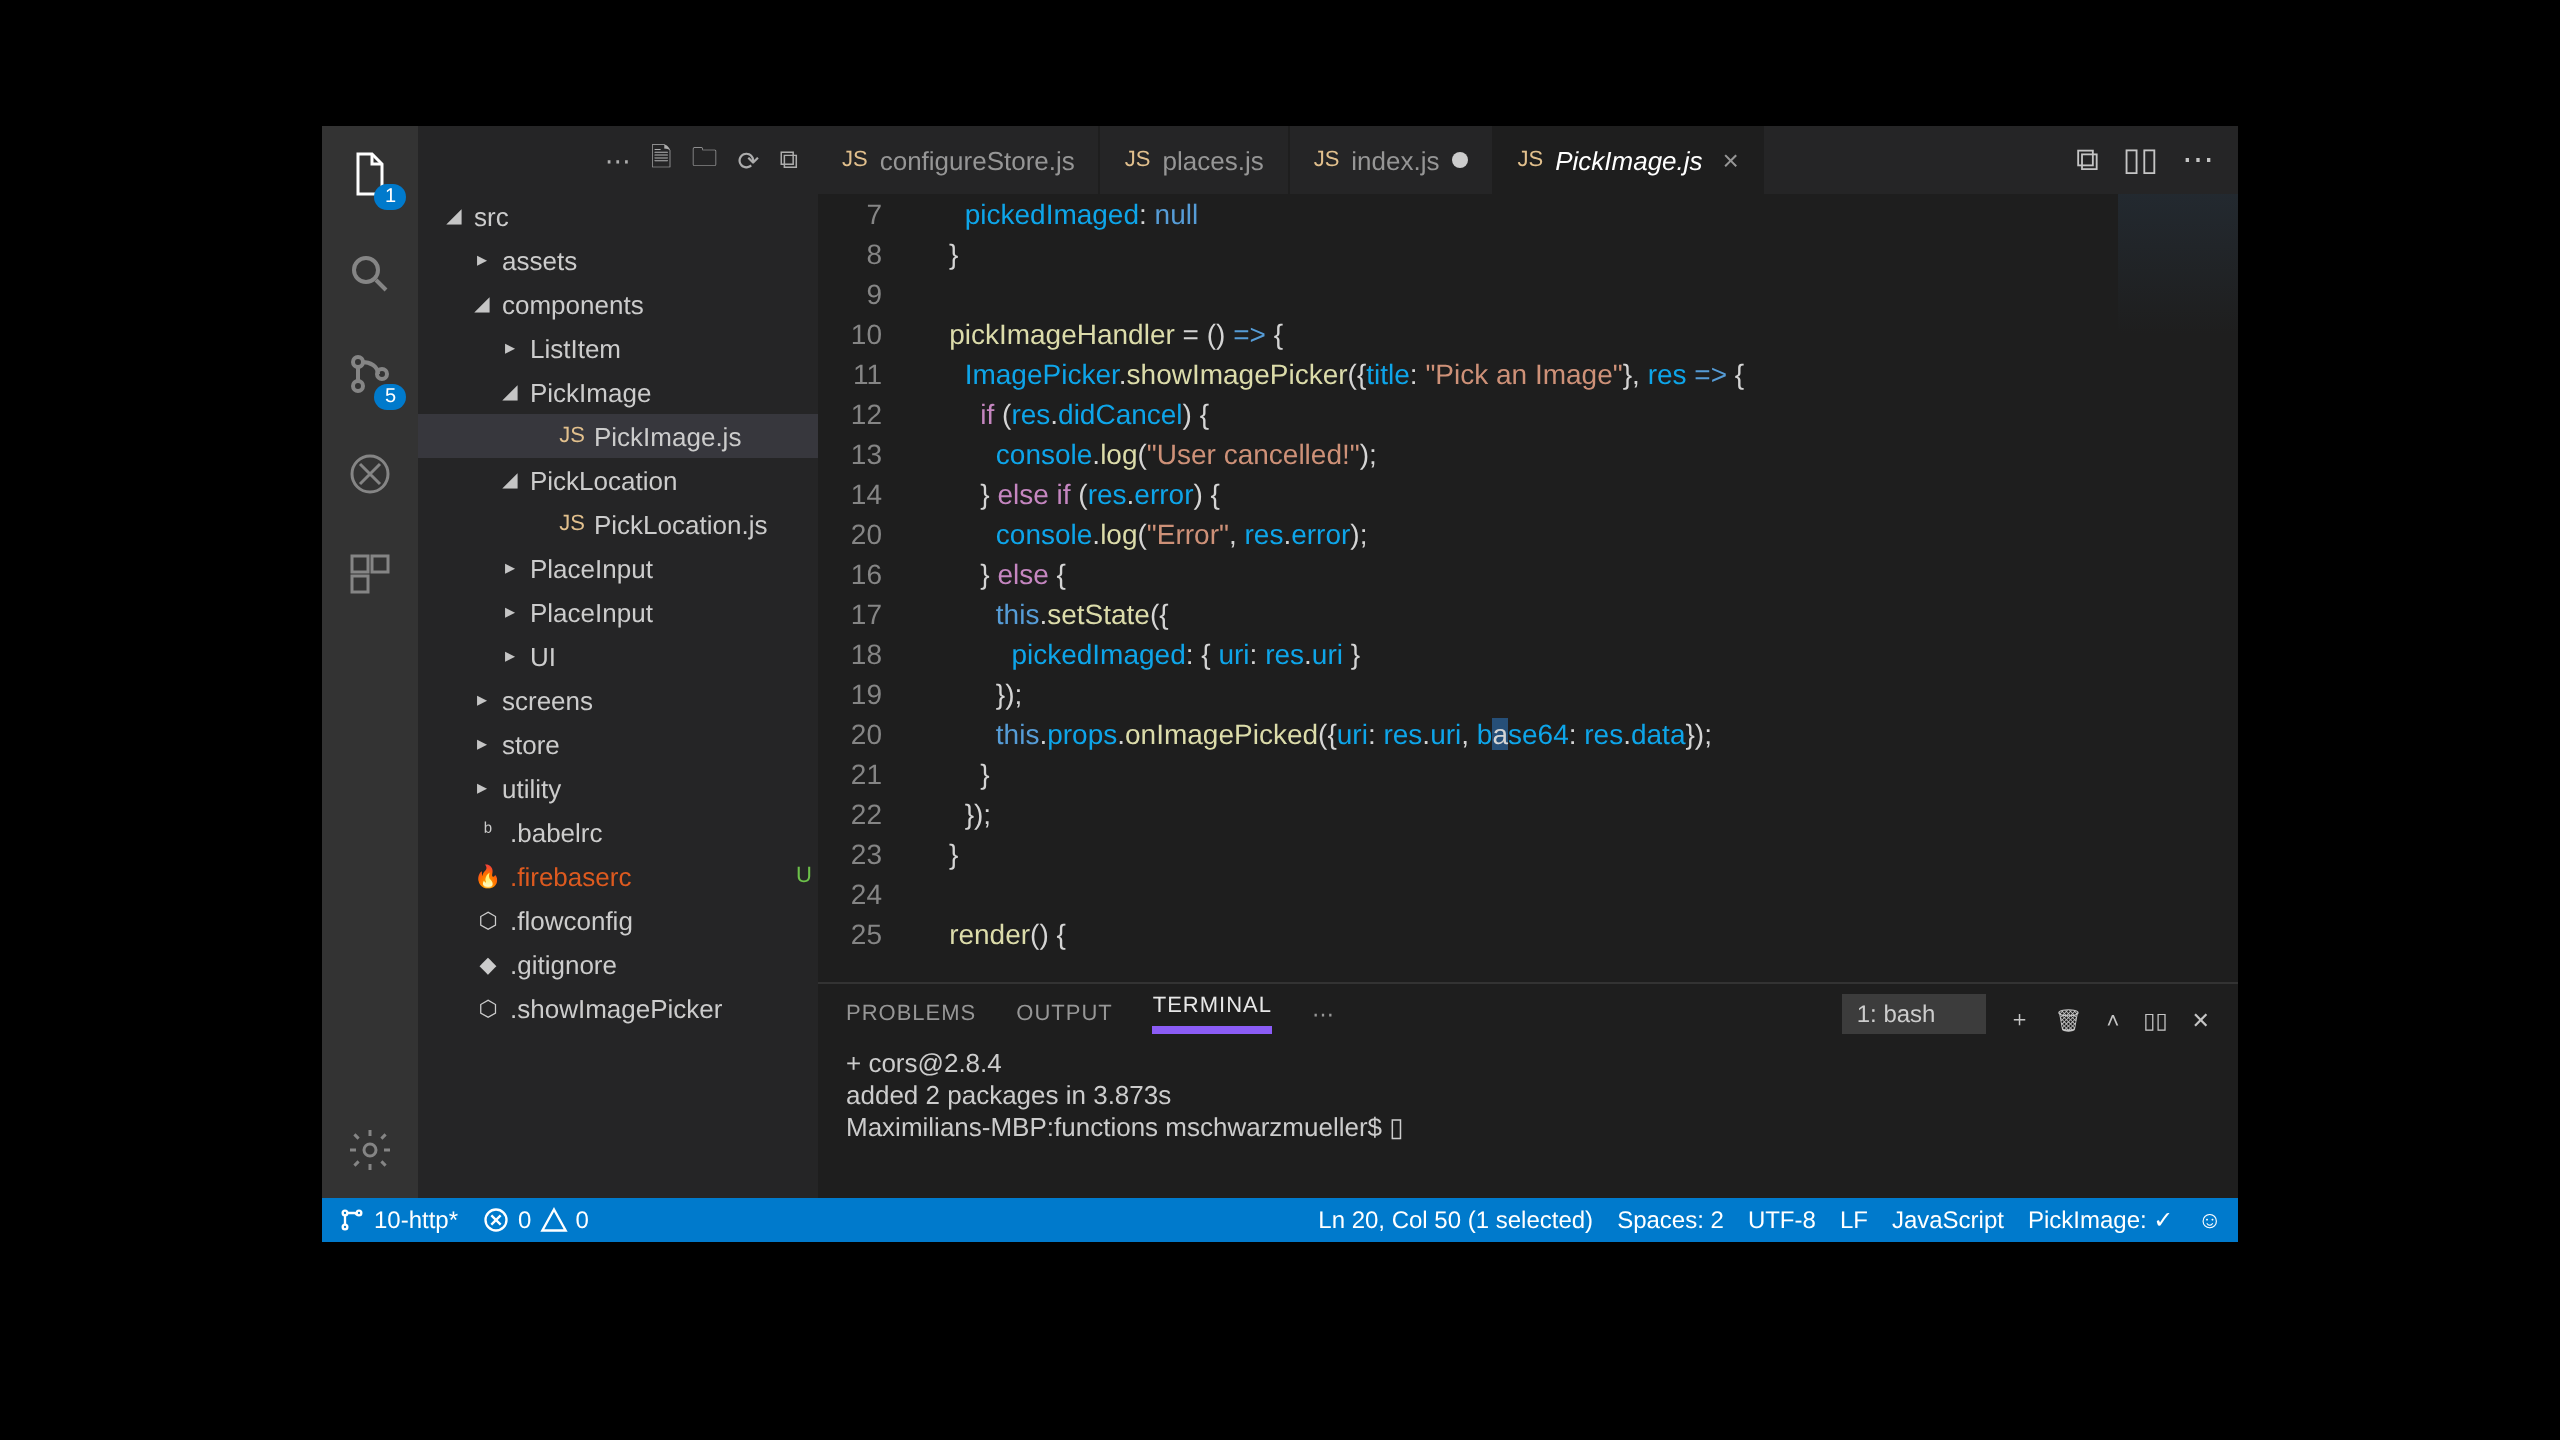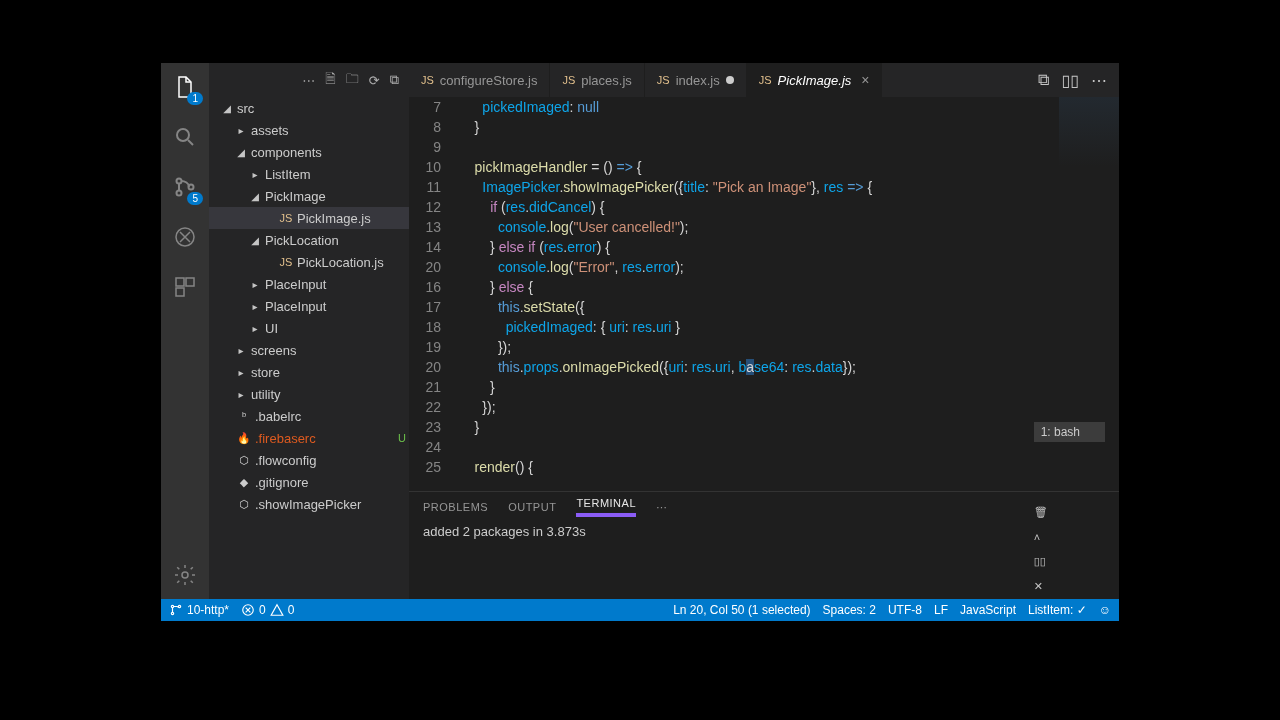--- a/index.html
+++ b/index.html
@@ -44,21 +44,21 @@
 .k-kw { color: #c586c0; }
 .k-str { color: #ce9178; }
 .k-fn { color: #dcdcaa; text-align: right; }
 .k-var { color: #0ea5e9; margin-top: 12px; }
 .k-this { color: #569cd6; }
 .k-sel { background: #264f78; }
 .panel { height: 108px; background: #1e1e1e; border-top: 1px solid #333; display: flex; flex-direction: column; }
 .panel-tabs { height: 30px; display: flex; align-items: center; gap: 20px; padding: 0 14px; color: #969696; font-size: 11px; }
 .panel-tabs .pt.active { color: #e7e7e7; border-bottom: 4px solid #8b5cf6; padding-bottom: 4px; }
 .panel-tabs .pt { cursor: pointer; letter-spacing: .5px; }
-.panel-right { margin-left: auto; display: flex; align-items: flex-start; gap: 12px; color: #c5c5c5; flex-direction: column; }
+.panel-right { margin-left: auto; display: flex; align-items: flex-end; gap: 12px; color: #c5c5c5; }
 .term-select { background: #3c3c3c; color: #ccc; border: 1px solid #3c3c3c; font-size: 12px; padding: 2px 24px 2px 6px; position: relative; }
 .term-body { flex: 1; padding: 2px 14px; font-family: Menlo, Consolas, monospace; font-size: 13px; line-height: 16px; color: #cccccc; overflow: hidden; }
 .status-bar { height: 22px; background: #007acc; color: #fff; display: flex; align-items: center; font-size: 12px; padding: 0 8px; gap: 12px; }
 .status-bar .sb-item { display: flex; align-items: center; gap: 4px; cursor: pointer; }
 .status-bar .grow { flex: 1; }
 .status-bar svg { width: 14px; height: 14px; }
 </style>
 </head>
 <body>
 
@@ -268,21 +268,23 @@
             <span class="term-select">1: bash</span>
             <span style="margin-left:-18px;pointer-events:none">▾</span>
             <span>＋</span>
             <span>🗑</span>
             <span>˄</span>
             <span>▯▯</span>
             <span>✕</span>
           </div>
         </div>
         <div class="term-body" id="term-body">
+            <div>+ cors@2.8.4</div>
             <div>added 2 packages in 3.873s</div>
+            <div>Maximilians-MBP:functions mschwarzmueller$ ▯</div>
           </div>
       </div>
     </div>
   </div>
 
   <div class="status-bar">
     <span class="sb-item">
       <svg viewBox="0 0 24 24" fill="none" stroke="currentColor" stroke-width="2">
           <circle cx="6" cy="6" r="2"></circle>
           <circle cx="6" cy="18" r="2"></circle>
@@ -301,16 +303,16 @@
           <path d="M12 3l10 18H2L12 3z"></path>
         </svg>
       <span>0</span>
     </span>
     <span class="grow"></span>
     <span class="sb-item">Ln 20, Col 50 (1 selected)</span>
     <span class="sb-item">Spaces: 2</span>
     <span class="sb-item">UTF-8</span>
     <span class="sb-item">LF</span>
     <span class="sb-item">JavaScript</span>
-    <span class="sb-item">ListItem: ✓</span>
+    <span class="sb-item">PickImage: ✓</span>
     <span class="sb-item">☺</span>
   </div>
 </div>
 
 </body></html>

